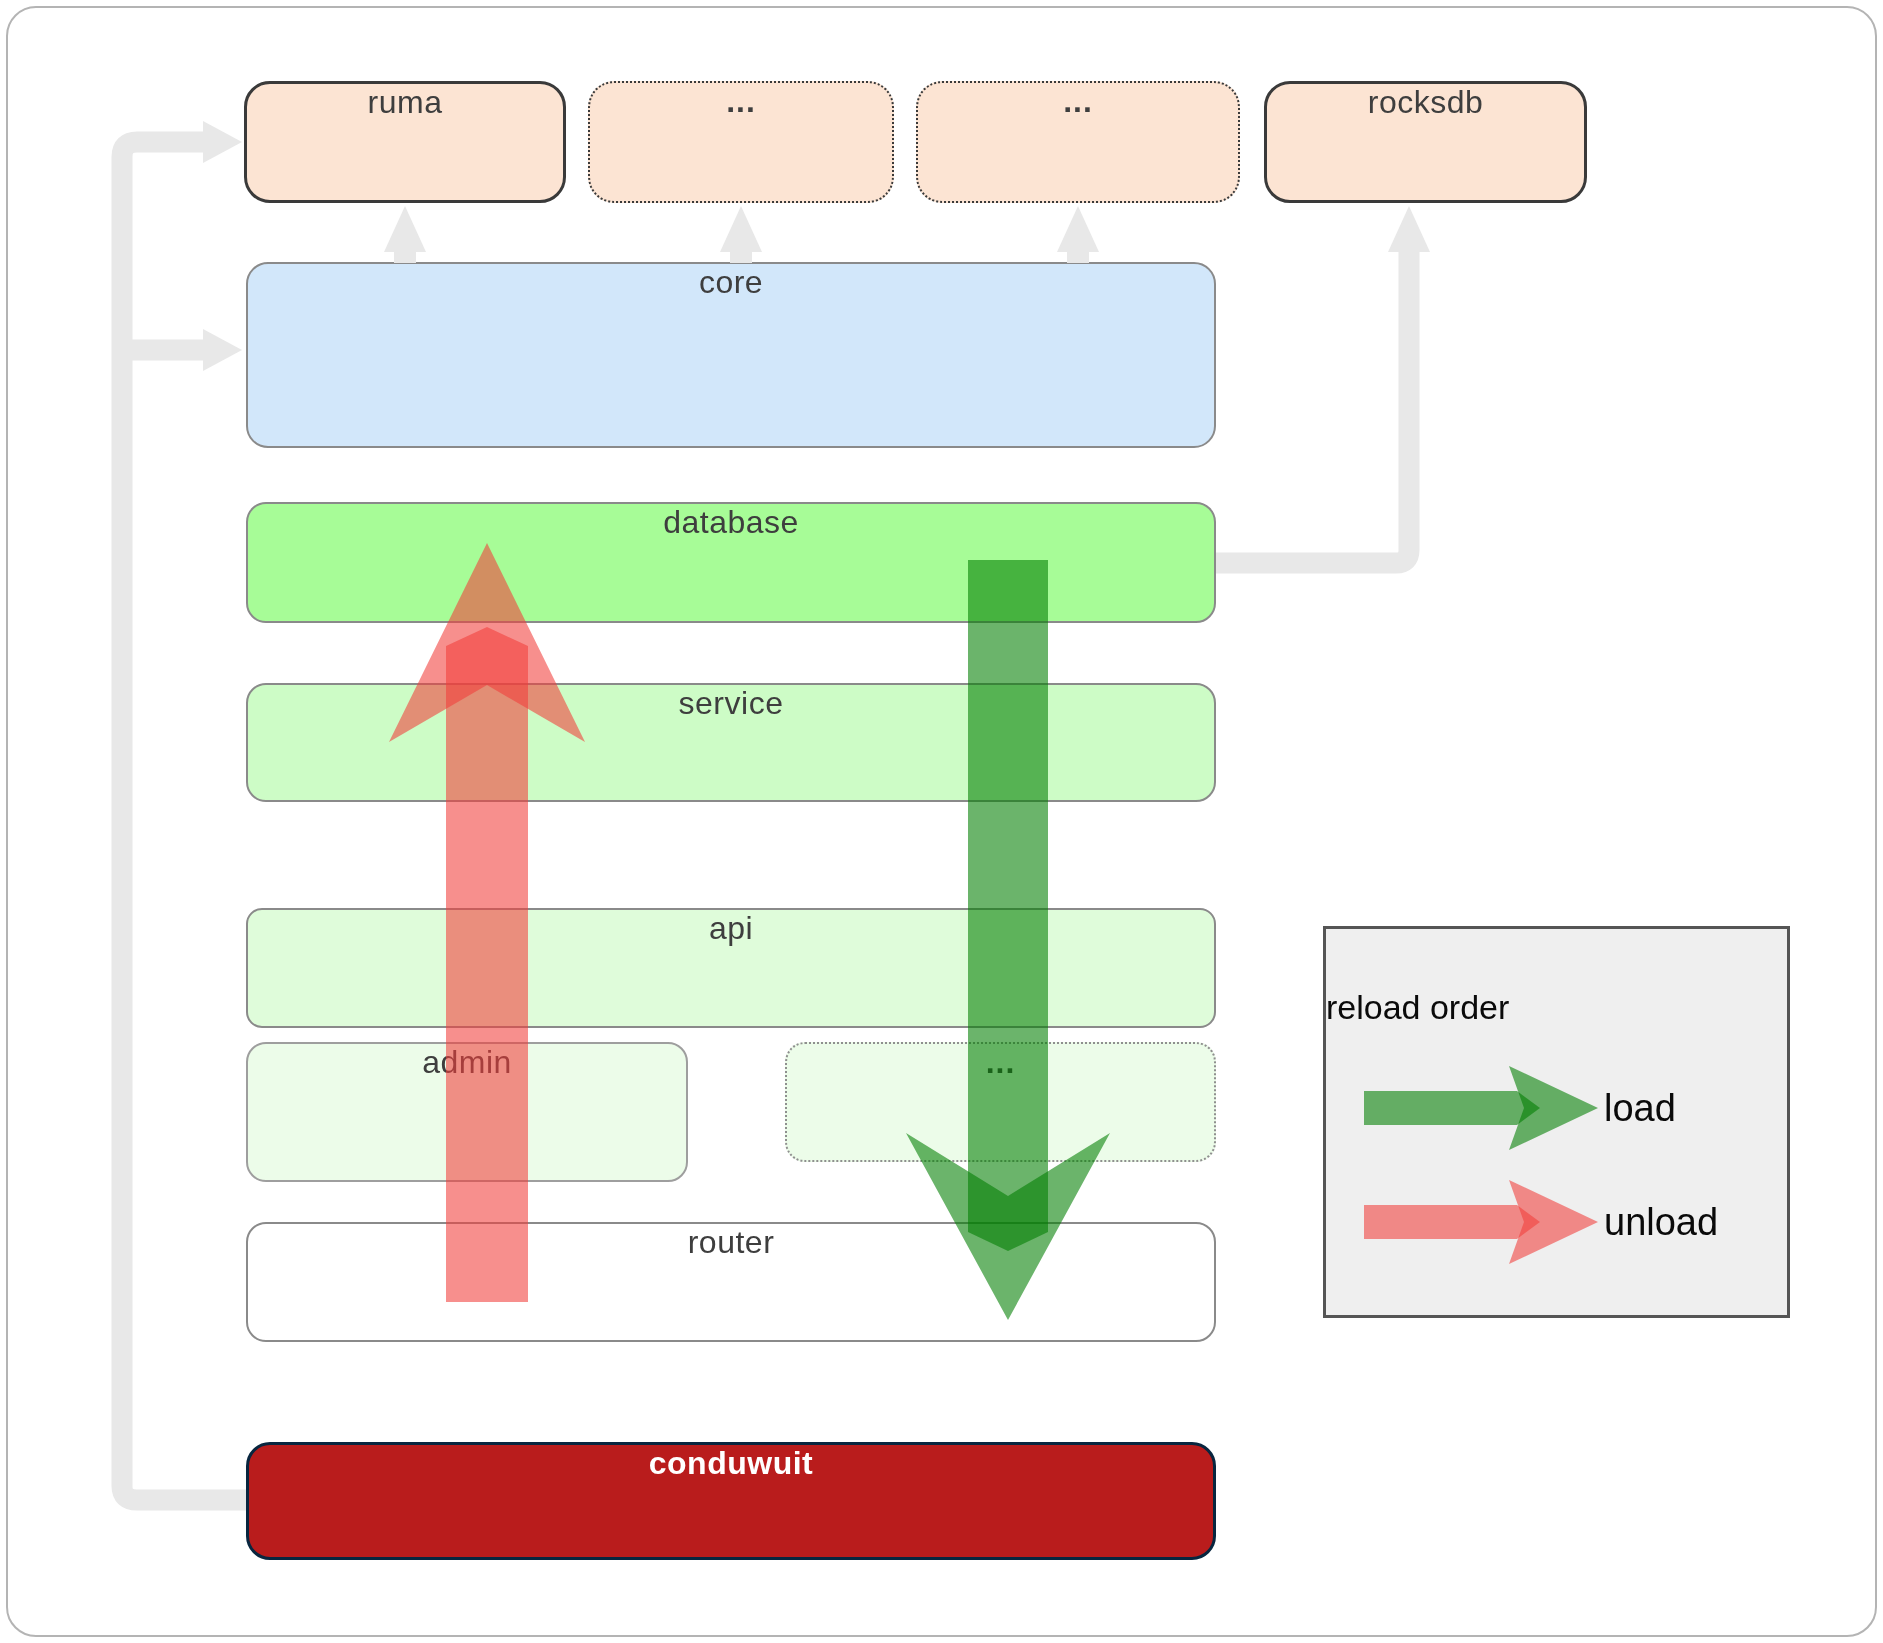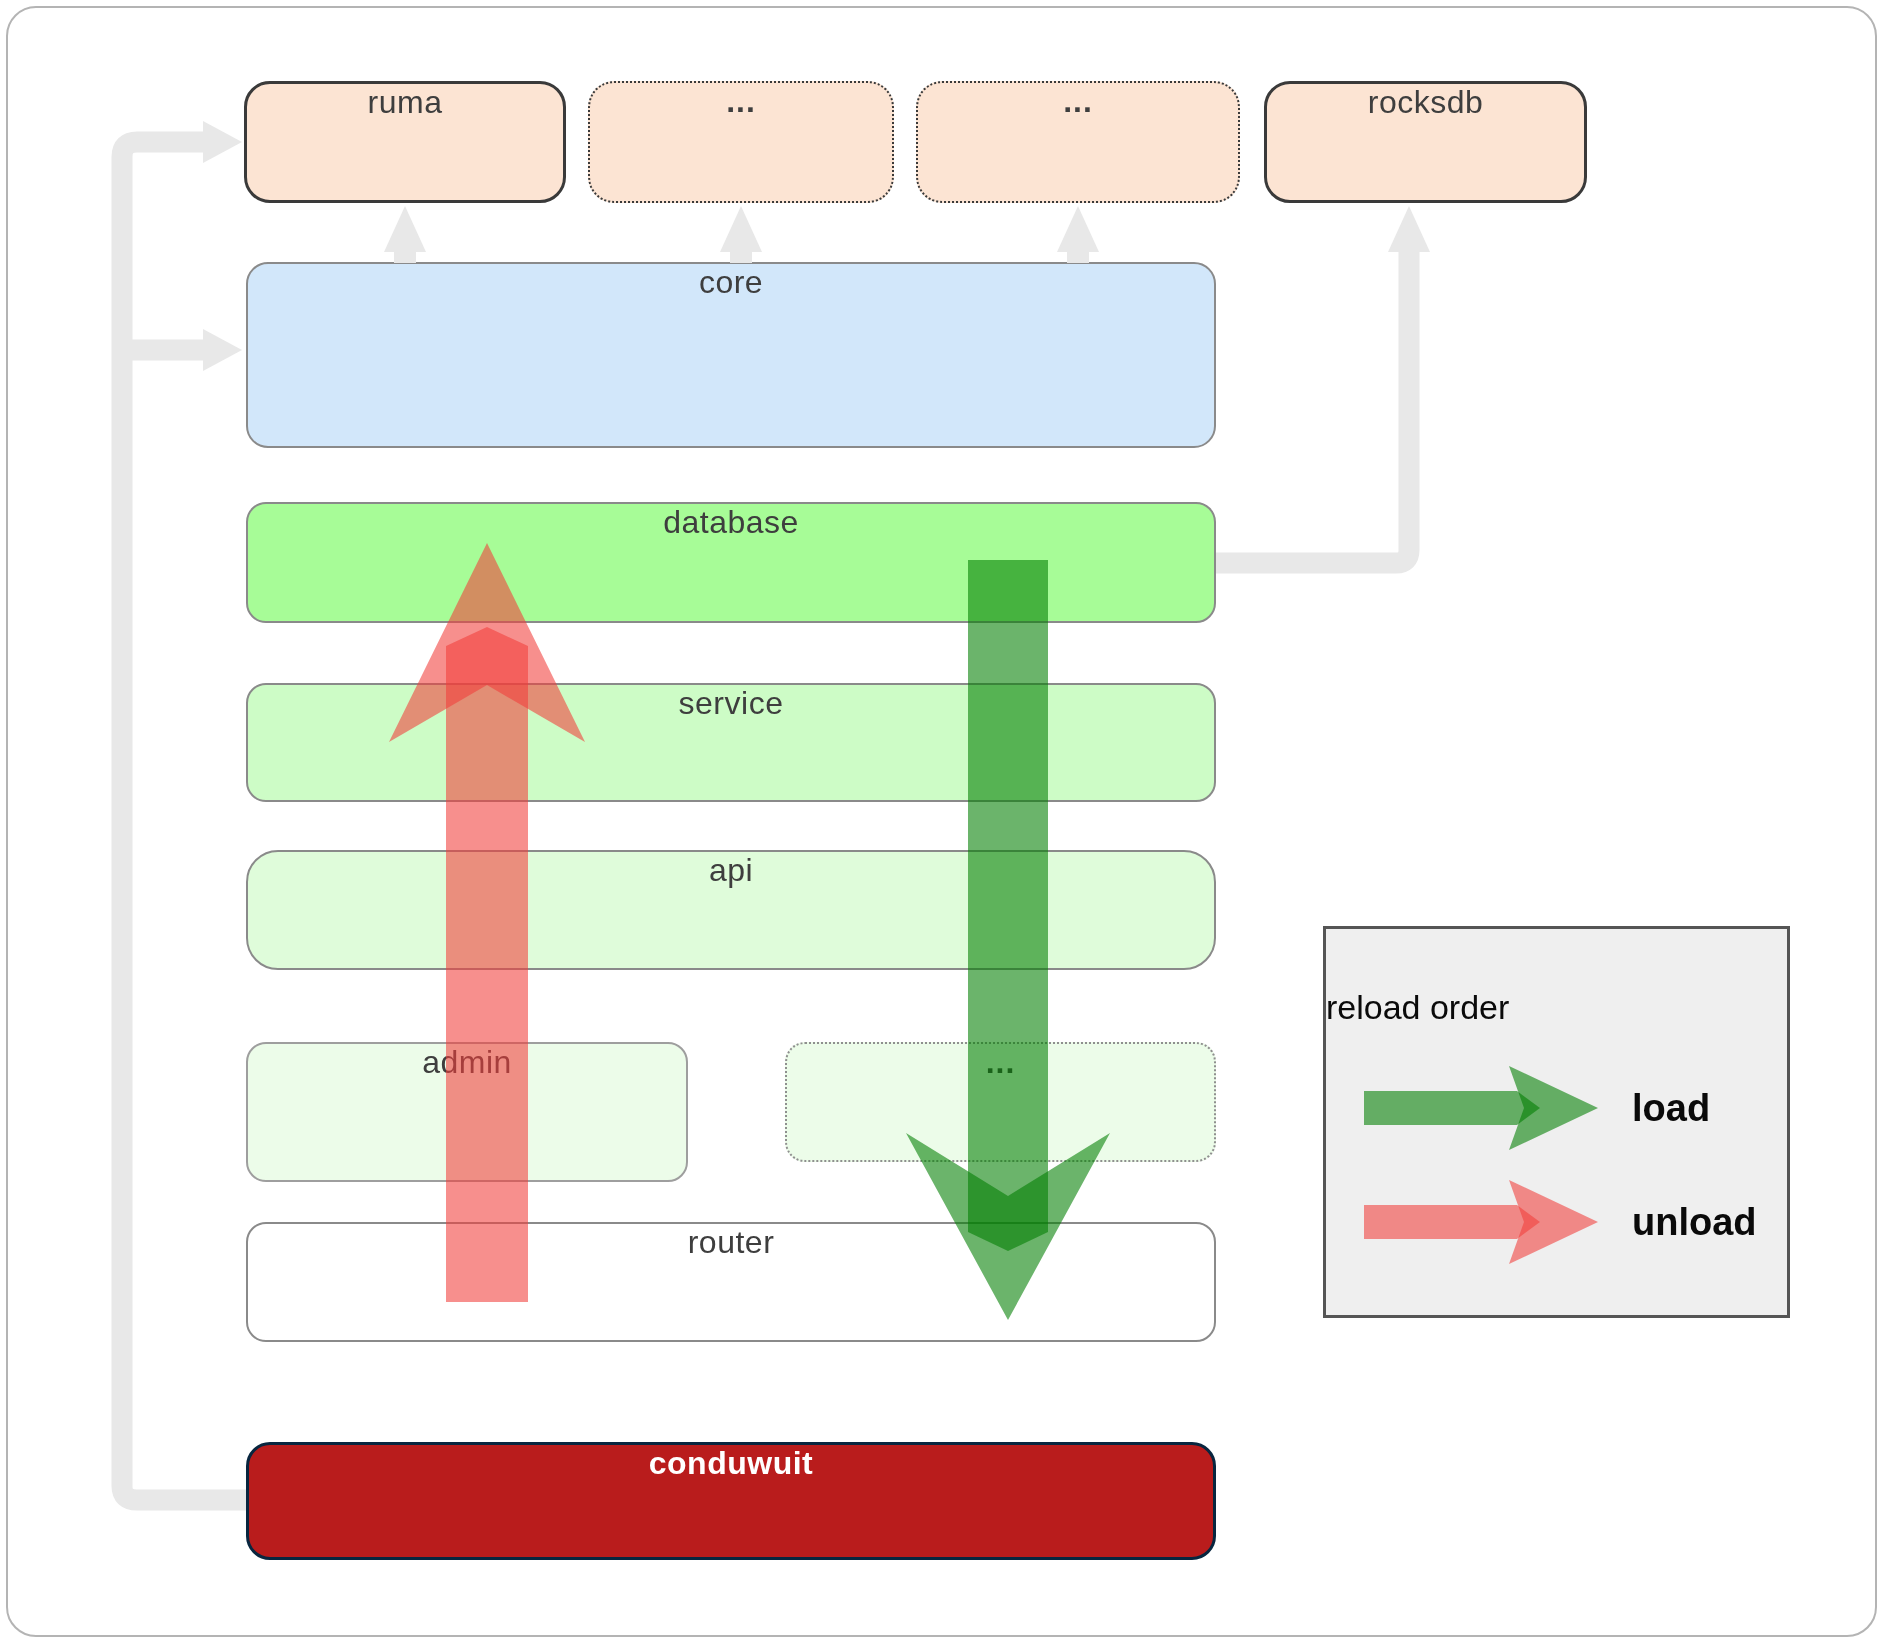--- a/index.html
+++ b/index.html
@@ -24,21 +24,21 @@
   }
   
   .box.ruma      {left:244px;top:81px;width:322px;height:122px;background:#fce4d3;border:3px solid #3a3a3a;border-radius:26px;}
   .box.dots-top-1{left:588px;top:81px;width:306px;height:122px;background:#fce4d3;border:2px dotted #3a3a3a;border-radius:26px;}
   .box.dots-top-2{left:916px;top:81px;width:324px;height:122px;background:#fce4d3;border:2px dotted #3a3a3a;border-radius:26px;}
   .box.rocksdb   {left:1264px;top:81px;width:323px;height:122px;background:#fce4d3;border:3px solid #3a3a3a;border-radius:26px;}
   
   .box.core      {left:246px;top:262px;width:970px;height:186px;background:#d2e7fa;border:2.5px solid #8a8a8a;border-radius:22px;}
   .box.database  {left:246px;top:502px;width:970px;height:121px;background:#a7fc97;border:2.5px solid #8a8a8a;border-radius:20px;}
   .box.service   {left:246px;top:683px;width:970px;height:119px;background:#cdfcc6;border:2.5px solid #8a8a8a;border-radius:20px;}
-  .box.api       {left:246px;top:850px;width:970px;height:120px;background:#dffcda;border:2.5px solid #8a8a8a;border-radius:32px;}
+  .box.api       {left:246px;top:908px;width:970px;height:120px;background:#dffcda;border:2.5px solid #8a8a8a;border-radius:16px;}
   .box.admin     {left:246px;top:1042px;width:442px;height:140px;background:#ecfce9;border:2px solid #9e9e9e;border-radius:20px;}
   .box.dots-bottom{left:785px;top:1042px;width:431px;height:120px;background:#ecfce9;border:2px dotted #8f8f8f;border-radius:20px;}
   .box.router    {left:246px;top:1222px;width:970px;height:120px;background:#ffffff;border:2.5px solid #8a8a8a;border-radius:20px;}
   .box.conduwuit {left:246px;top:1442px;width:970px;height:118px;background:#b91c1c;border:3px solid #08263f;border-radius:24px;
                   color:#ffffff;font-weight:600;}
   .dots-label{font-weight:700;letter-spacing:1px;}
   
   #overlay{position:absolute;left:0;top:0;width:1883px;height:1643px;pointer-events:none;}
   
   .legend{
@@ -47,21 +47,21 @@
   }
   .legend-title{
     position:absolute;left:0;right:0;top:38px;
     text-align:left;font-size:34px;color:#0a0a0a;font-weight:500;margin-top:21px;
   }
   .legend-row{position:absolute;left:38px;height:92px;display:flex;align-items:center;}
   .legend-row.row-load{top:133px;}
   .legend-row.row-unload{top:247px;}
   .legend-row svg{width:240px;height:92px;display:block;}
   .legend-label{
-    margin-left:28px;font-size:38px;color:#0a0a0a;font-weight:700;width:160px;
+    font-size:38px;color:#0a0a0a;font-weight:400;width:160px;
   }
 </style>
 </head>
 <body>
 
 <div id="canvas">
 
   <div class="outer-frame"></div>
 
   <div class="box ruma">

